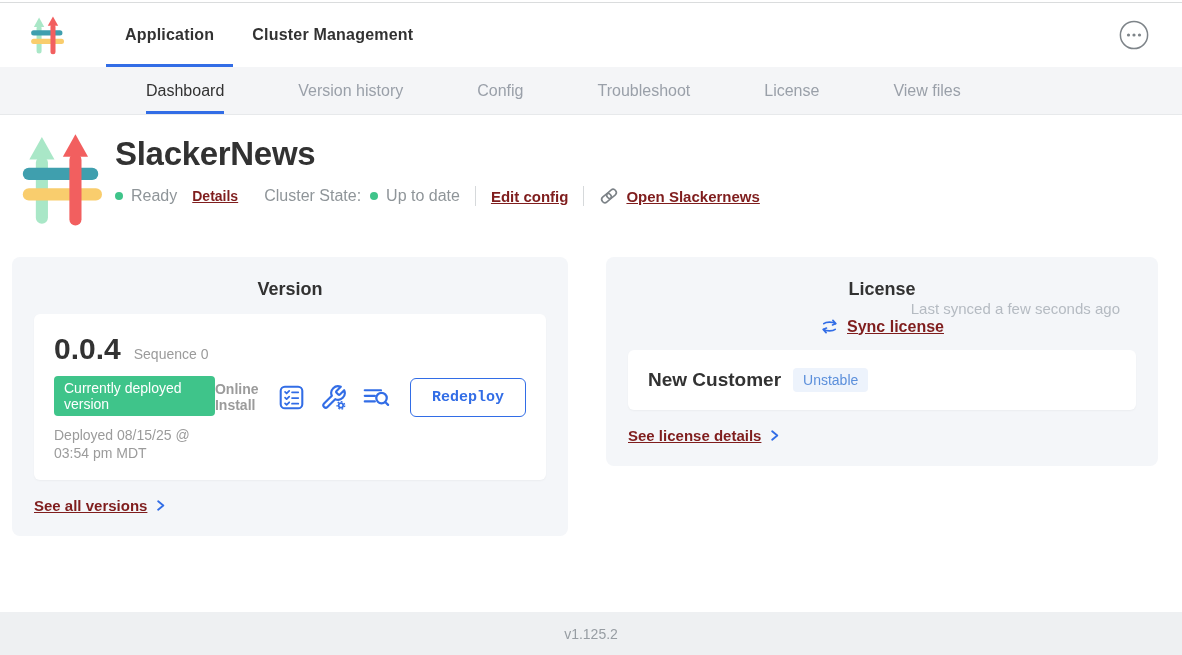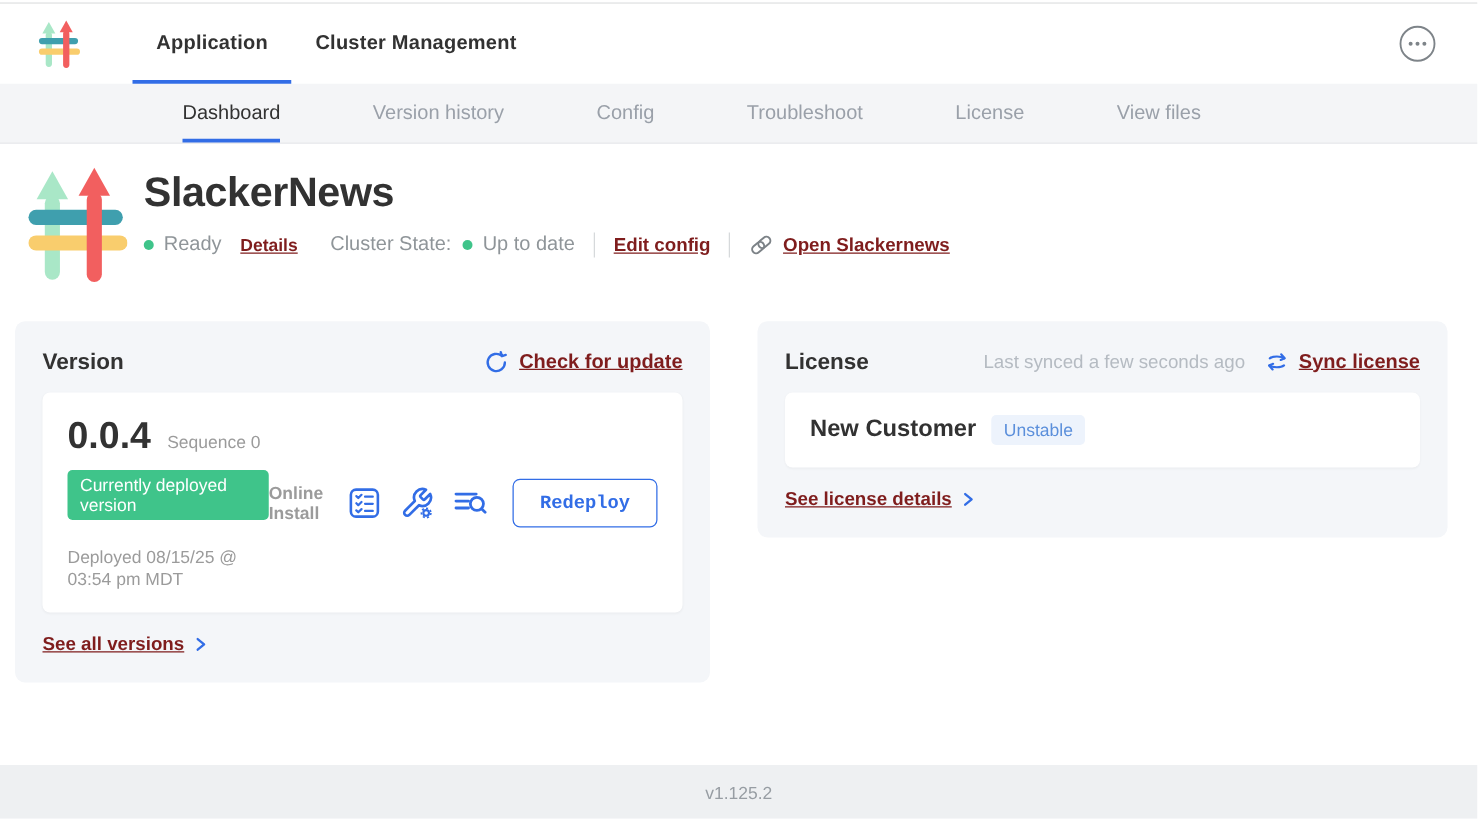--- a/index.html
+++ b/index.html
@@ -44,33 +44,33 @@
   .cluster-label { margin-left:26px; margin-right:9px; }
   .divider { width:1px; height:20px; background:#d6d9db; margin:0 15px; }
   .inline-link { display:flex; align-items:center; gap:7px; font-size:15px; }
   .chain-icon { color:#7c8287; }
 
   
   .content { display:flex; gap:38px; margin:30px 24px 0 12px; align-items:flex-start; }
   .card { background:#f4f6f9; border-radius:8px; padding:22px; }
   .version-card { width:556px; flex:none; }
   .license-card { flex:1; }
-  .card-header { display:flex; align-items:center; }
+  .card-header { display:flex; align-items:center;flex-direction:column; }
   .card-title { font-size:18px; font-weight:700; color:#323232; }
   .header-link { display:flex; align-items:center; gap:8px; font-size:16px; }
   .cfu { margin-left:auto; }
   .inner-card { background:#fff; border-radius:6px; margin-top:14px; padding:18px 20px;
     box-shadow:0 1px 2px rgba(0,0,0,.04); display:flex; align-items:center; }
   .version-left { margin-right:auto; }
   .version-row { display:flex; align-items:baseline; }
   .version-number { font-size:30px; font-weight:700; color:#323232; }
   .sequence { font-size:14px; color:#9b9b9b; margin-left:13px; }
   .deployed-badge { display:inline-block; margin-top:10px; background:#3fc48a; color:#fff;
     font-size:14px; font-weight:400; padding:4px 10px; border-radius:4px; }
-  .deployed-at { margin-top:20px; font-size:14px; color:#9b9b9b; max-width:218px; line-height:1.3; }
+  .deployed-at { margin-top:10px; font-size:14px; color:#9b9b9b; max-width:218px; line-height:1.3; }
   .version-right { display:flex; align-items:center; gap:15px; }
   .install-type { font-size:14px; font-weight:700; color:#9b9b9b; width:48px; line-height:1.15; }
   .icon-btn { background:none; border:none; padding:0; cursor:pointer; color:#326de6;
     display:flex; align-items:center; }
   .redeploy-btn { background:#fff; border:1px solid #326de6; color:#326de6; font-weight:700;
     font-size:15px; padding:10px 21px; border-radius:6px; cursor:pointer;
     font-family:Liberation Mono, monospace; margin-left:4px; }
   .card-footer-link { margin-top:17px; display:flex; align-items:center; gap:6px; font-size:15px;
     width:fit-content; }
 
@@ -184,27 +184,20 @@
       </span>
     </div>
   </div>
 </div>
 
 <div class="content">
 
   <div class="card version-card">
     <div class="card-header">
       <span class="card-title">Version</span>
-      <span class="header-link cfu">
-        <svg viewBox="0 0 20 20" width="20" height="20">
-          <path d="M16.9 10 a6.9 6.9 0 1 1 -2.4 -5.25" fill="none" stroke="#326de6" stroke-width="1.9" stroke-linecap="round"></path>
-          <polyline points="13.6,1.7 14.6,4.9 17.6,3.9" fill="none" stroke="#326de6" stroke-width="1.9" stroke-linecap="round" stroke-linejoin="round"></polyline>
-        </svg>
-        <span class="link">Check for update</span>
-      </span>
     </div>
 
     <div class="inner-card">
       <div class="version-left">
         <div class="version-row">
           <span class="version-number">0.0.4</span>
           <span class="sequence">Sequence 0</span>
         </div>
         <span class="deployed-badge">Currently deployed version</span>
         <div class="deployed-at">Deployed 08/15/25 @ 03:54 pm MDT</div>

